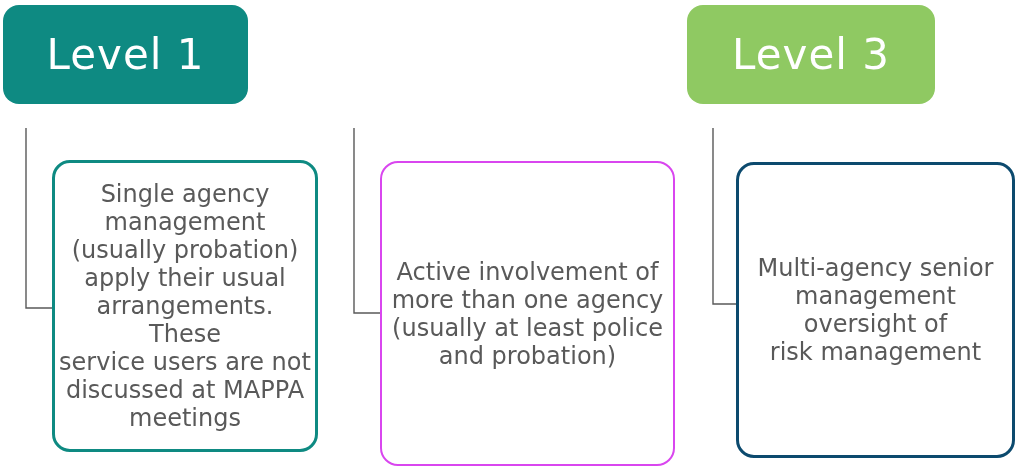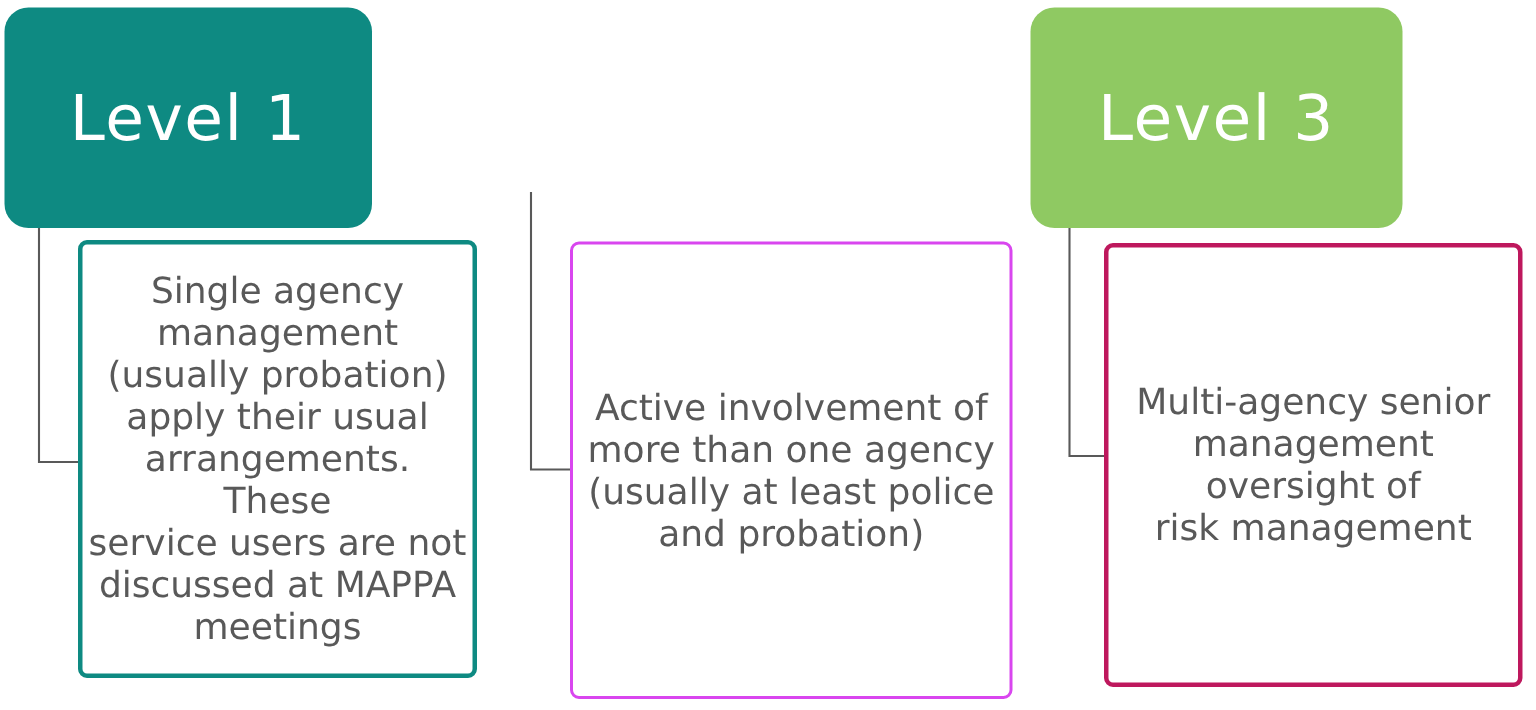--- a/index.html
+++ b/index.html
@@ -19,42 +19,42 @@
     pointer-events: none;
   }
   .connector-layer polyline {
     fill: none;
     stroke: #595959;
     stroke-width: 1.4;
   }
   .level-header {
     position: absolute;
     top: 5px;
-    height: 147px;
+    height: 99px;
     border-radius: 16px;
     display: flex;
     align-items: center;
     justify-content: center;
     color: #ffffff;
     font-size: 42px;
     letter-spacing: 1px;
   }
   .header-1 { left: 3px;   width: 245px; background: #0E8A82; }
   .header-2 { left: 332px; width: 246px; background: #17BDB0; }
   .header-3 { left: 687px; width: 248px; background: #8FC962; }
   .level-card {
     position: absolute;
     background: #ffffff;
-    border-radius: 6px;
+    border-radius: 18px;
     display: flex;
     align-items: center;
   }
   .card-1 { left: 52px;  top: 160px; width: 266px; height: 292px; border: 3px solid #0E8A82; }
   .card-2 { left: 380px; top: 161px; width: 295px; height: 305px; border: 2px solid #d946ef; }
-  .card-3 { left: 736px; top: 162px; width: 279px; height: 296px; border: 3px solid #be185d; }
+  .card-3 { left: 736px; top: 162px; width: 279px; height: 296px; border: 3px solid #0c4a6e; }
   .card-text {
     color: #595959;
     font-size: 24px;
     line-height: 28px;
     text-align: center;
     white-space: pre-line;
     width: 100%;
     padding: 0 2px;
   }
 </style>

